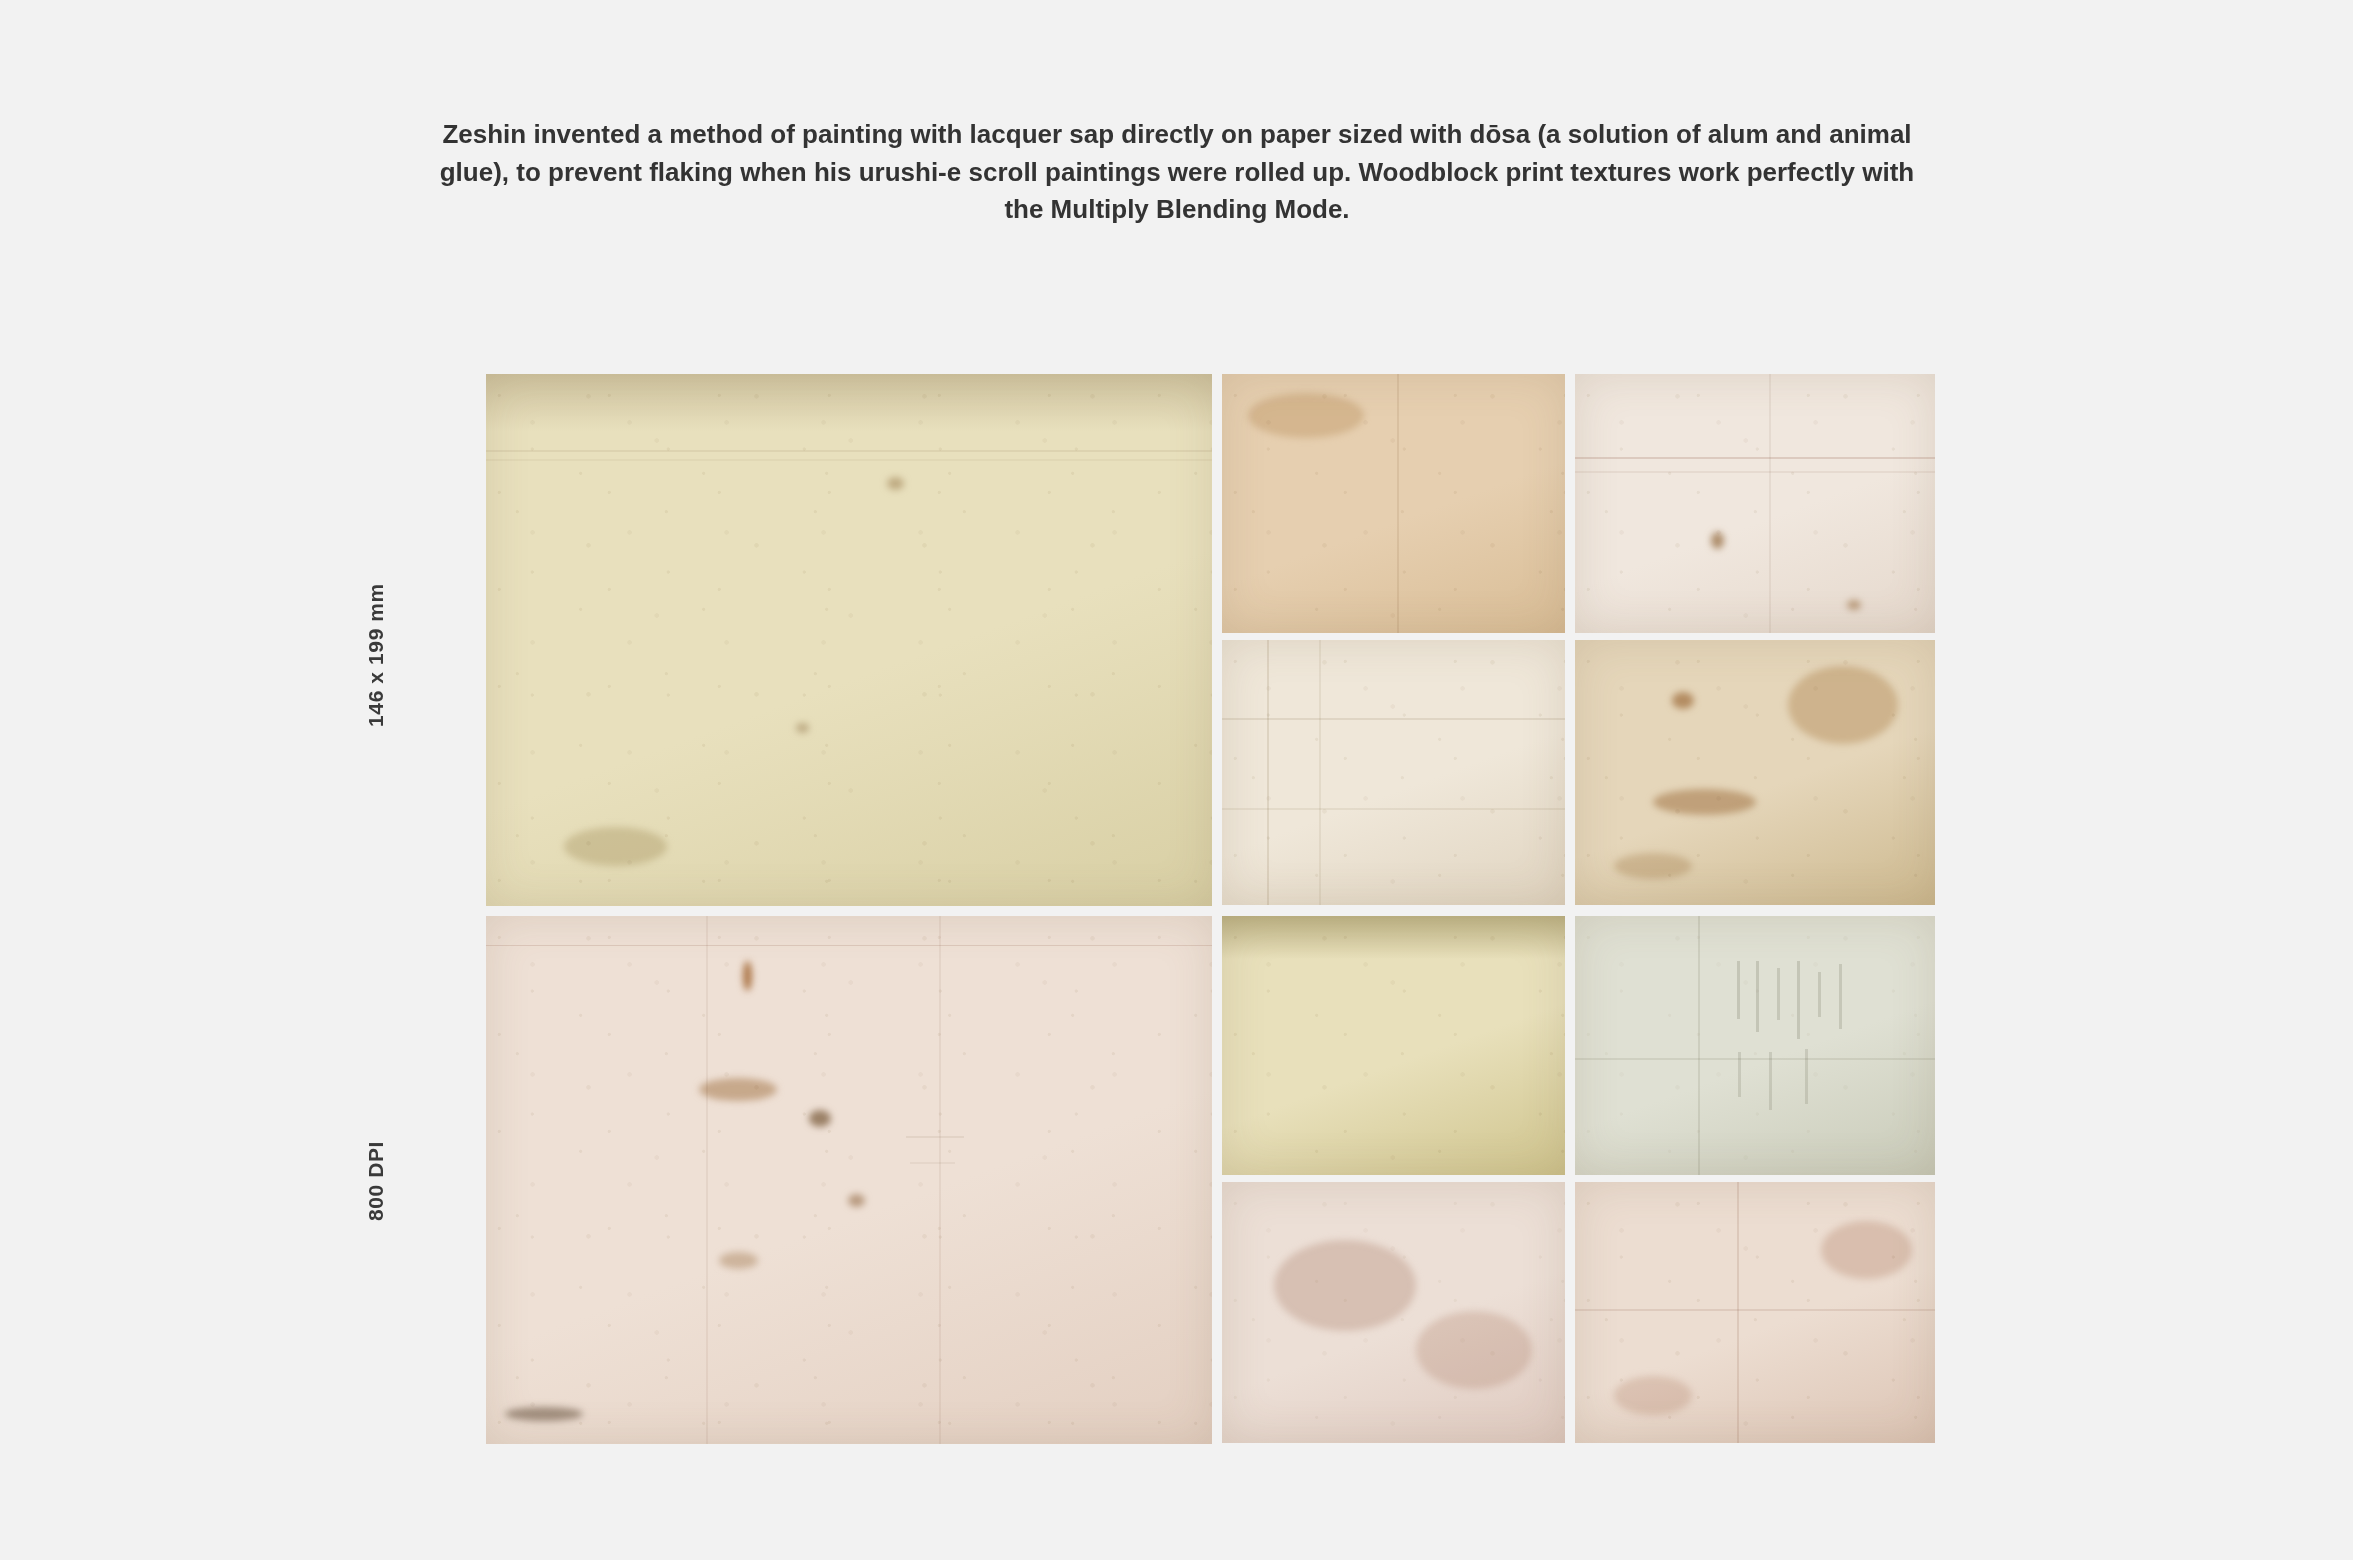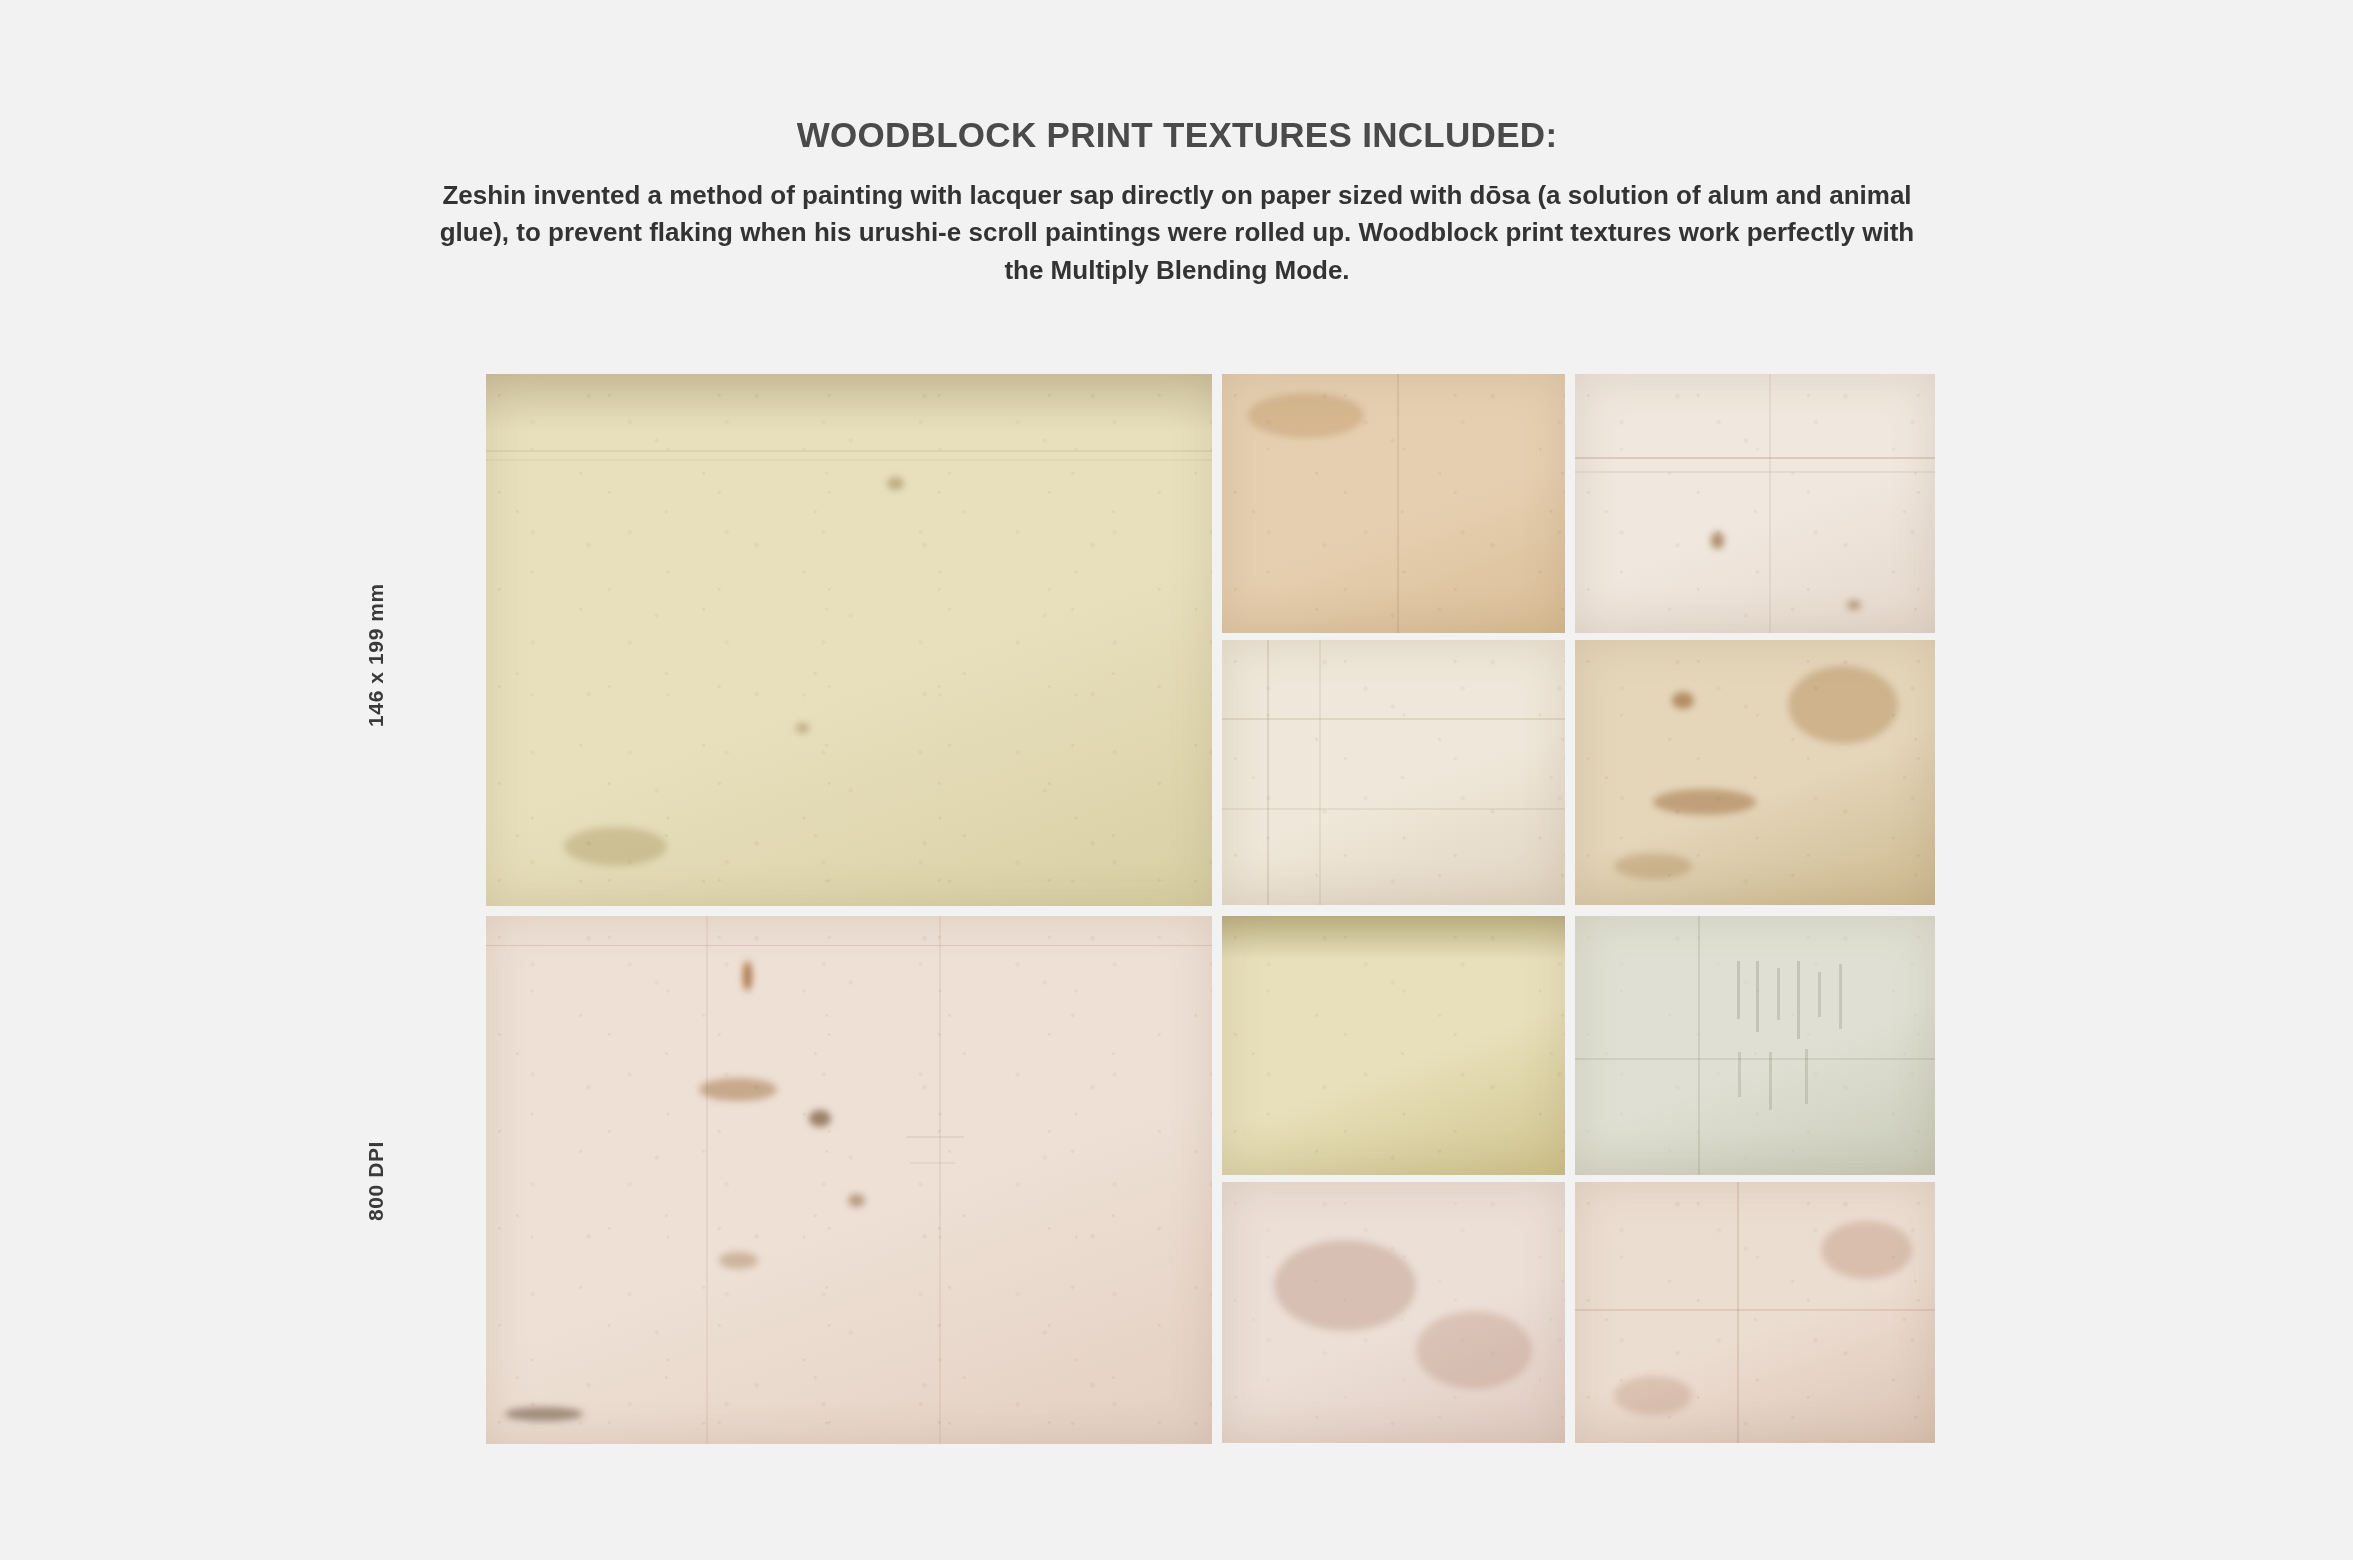--- a/index.html
+++ b/index.html
@@ -124,21 +124,20 @@
     position: absolute;
     background: rgba(110,85,60,0.18);
   }
 </style>
 </head>
 <body style="background: rgb(242, 242, 242);">
 
 <div class="page">
 
   <div class="header">
-    <h1 class="title">WOODBLOCK PRINT TEXTURES INCLUDED:</h1>
     <p class="subtitle">Zeshin invented a method of painting with lacquer sap directly on paper sized with dōsa (a solution of alum and animal glue), to prevent flaking when his urushi-e scroll paintings were rolled up. Woodblock print textures work perfectly with the Multiply Blending Mode.</p>
   </div>
 
   <div class="side-label" id="label-size">146 x 199 mm</div>
   <div class="side-label" id="label-dpi">800 DPI</div>
 
   <div class="grid">
 
     <div class="tile" id="tile-large-1" title="large cream woodblock paper texture" style="background: linear-gradient(160deg, rgb(232, 224, 189) 0%, rgb(232, 224, 189) 55%, rgb(216, 207, 164) 100%);">
       <div class="edge-shade"></div>

